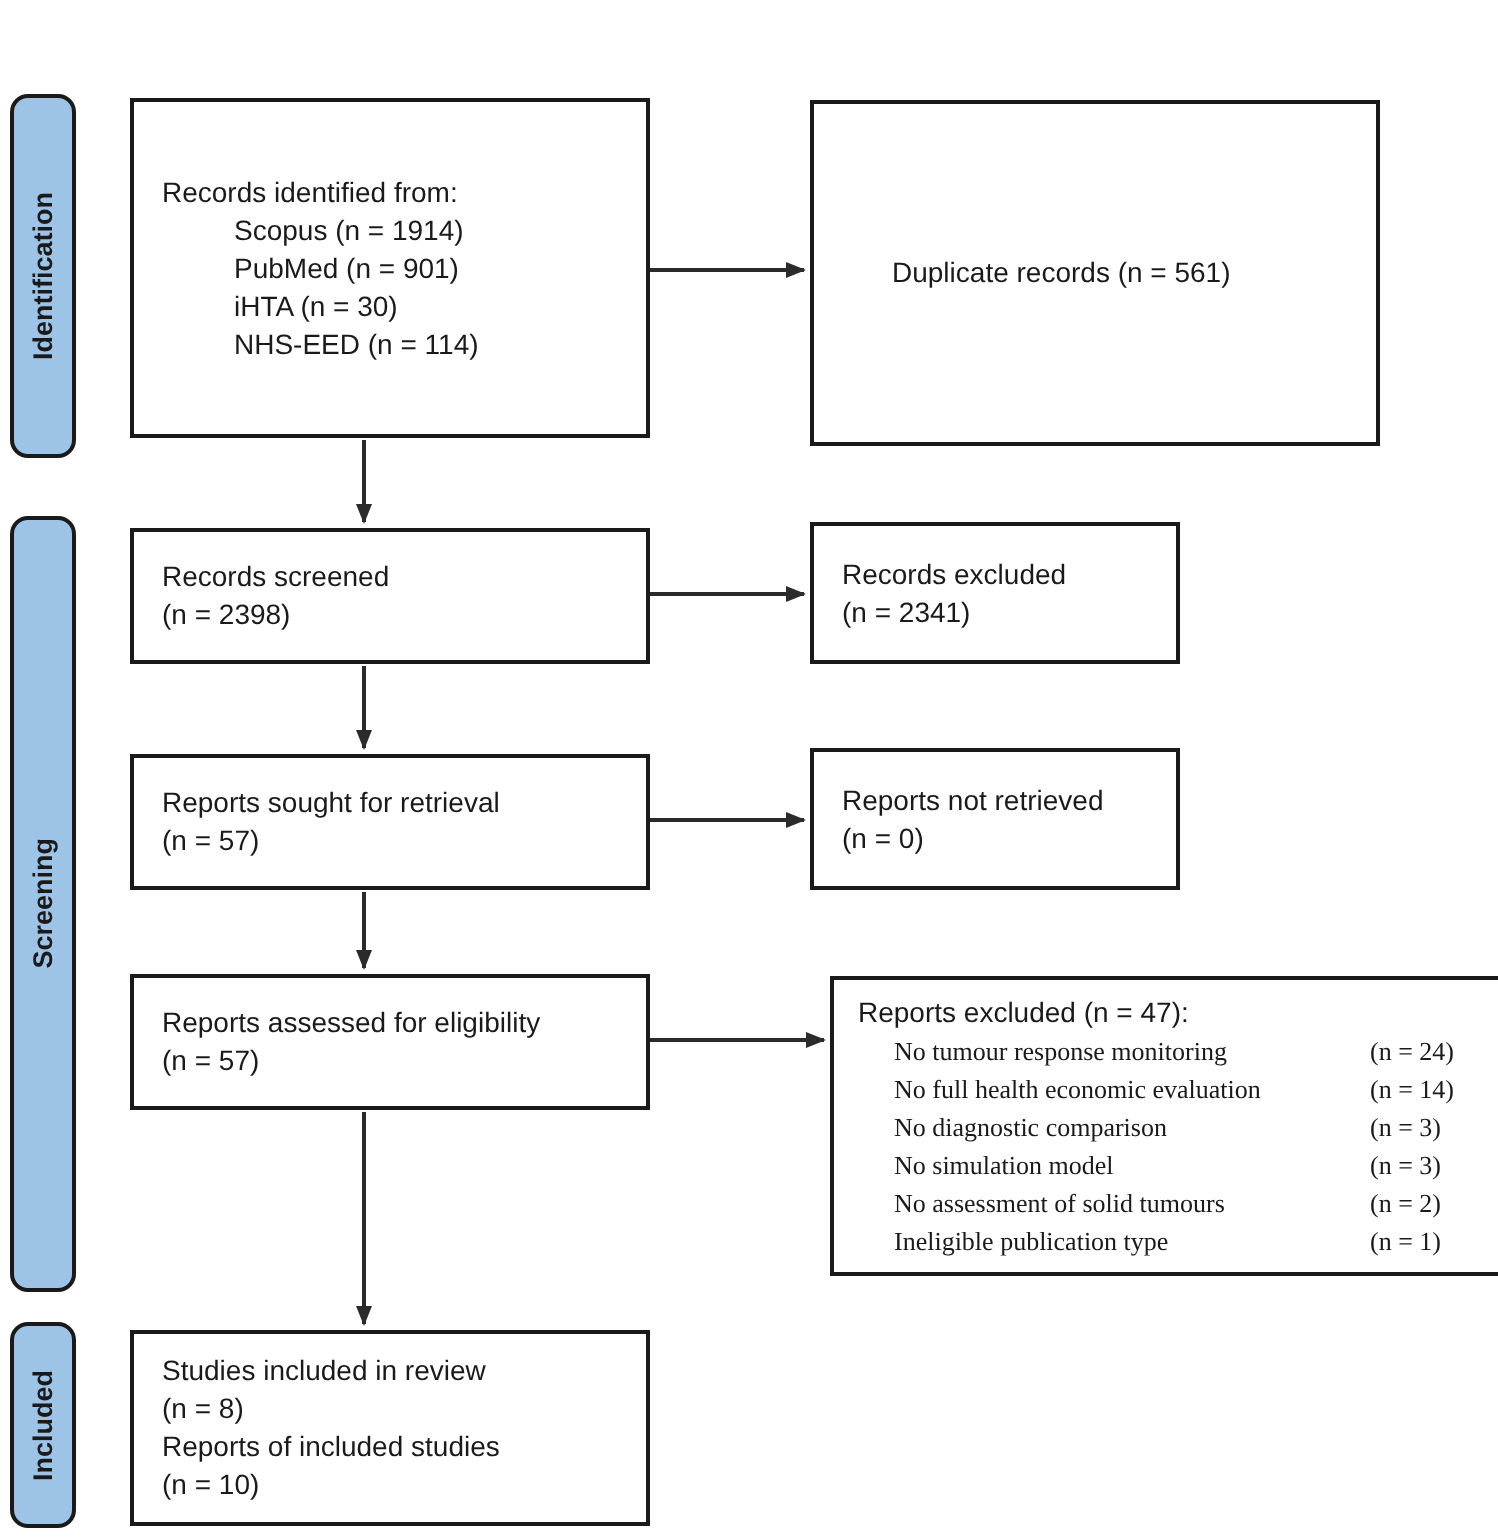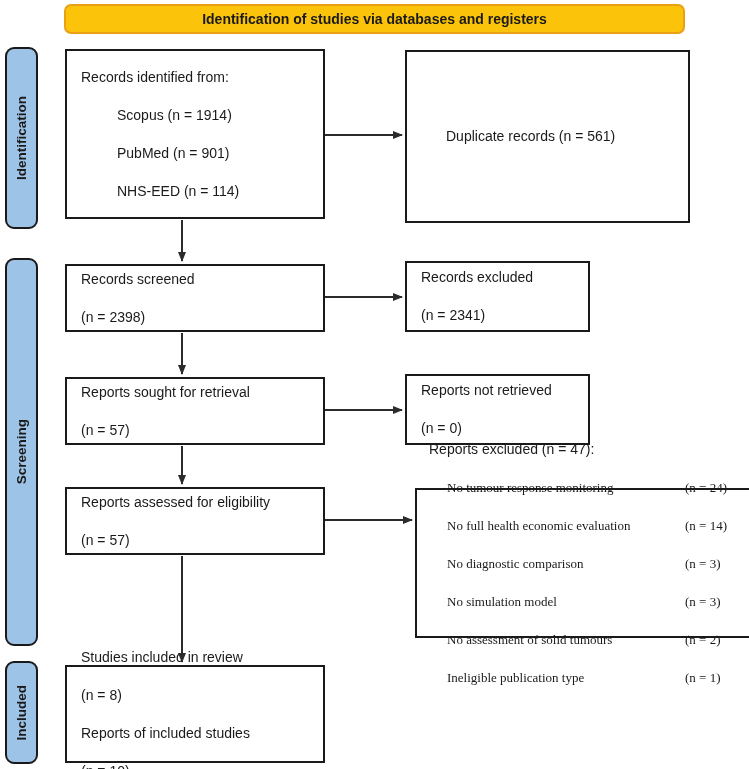--- a/index.html
+++ b/index.html
@@ -27,21 +27,21 @@
     font-size:13.5px;font-weight:bold;white-space:nowrap;
   }
   .stage-id{top:47px;height:182px;}
   .stage-scr{top:258px;height:388px;}
   .stage-inc{top:661px;height:103px;}
   .box{
     position:absolute;background:#fff;
     border:2px solid var(--box-border,#1A1A1A);
     box-sizing:border-box;
     display:flex;flex-direction:column;justify-content:center;
-    font-size:14px;line-height:19px;gap:19px;
+    font-size:14px;line-height:19px;
   }
   .box > div{padding-left:14px;}
   .box .ind{padding-left:50px;}
   .b1{left:65px;top:49px;width:260px;height:170px;}
   .b2{left:405px;top:50px;width:285px;height:173px;}
   .b2 .ind2{padding-left:39px;}
   .b3{left:65px;top:264px;width:260px;height:68px;}
   .b4{left:405px;top:261px;width:185px;height:71px;}
   .b5{left:65px;top:377px;width:260px;height:68px;}
   .b6{left:405px;top:374px;width:185px;height:71px;}
@@ -59,36 +59,36 @@
   .arrows{position:absolute;left:0;top:0;pointer-events:none;}
   .arrows line{stroke:var(--arrow,#2B2B2B);stroke-width:2;}
   .arrows marker polygon{fill:var(--arrow,#2B2B2B);}
   i{font-style:italic;}
 </style>
 </head>
 <body>
 
 <div class="canvas">
 
-  <div class="banner">Identification of studies via databases and registers</div>
 
   <div class="stage stage-id">
     <span class="vtext">Identification</span>
   </div>
   <div class="stage stage-scr">
     <span class="vtext">Screening</span>
   </div>
   <div class="stage stage-inc">
     <span class="vtext">Included</span>
   </div>
 
   <div class="box b1">
     <div>Records identified from:</div>
     <div class="ind">Scopus (n = 1914)</div>
     <div class="ind">PubMed (n = 901)</div>
+    <div class="ind">iHTA (n = 30)</div>
     <div class="ind">NHS-EED (n = 114)</div>
   </div>
 
   <div class="box b2">
     <div class="ind2">Duplicate records (n = 561)</div>
   </div>
 
   <div class="box b3">
     <div>Records screened</div>
     <div>(n = 2398)</div>

